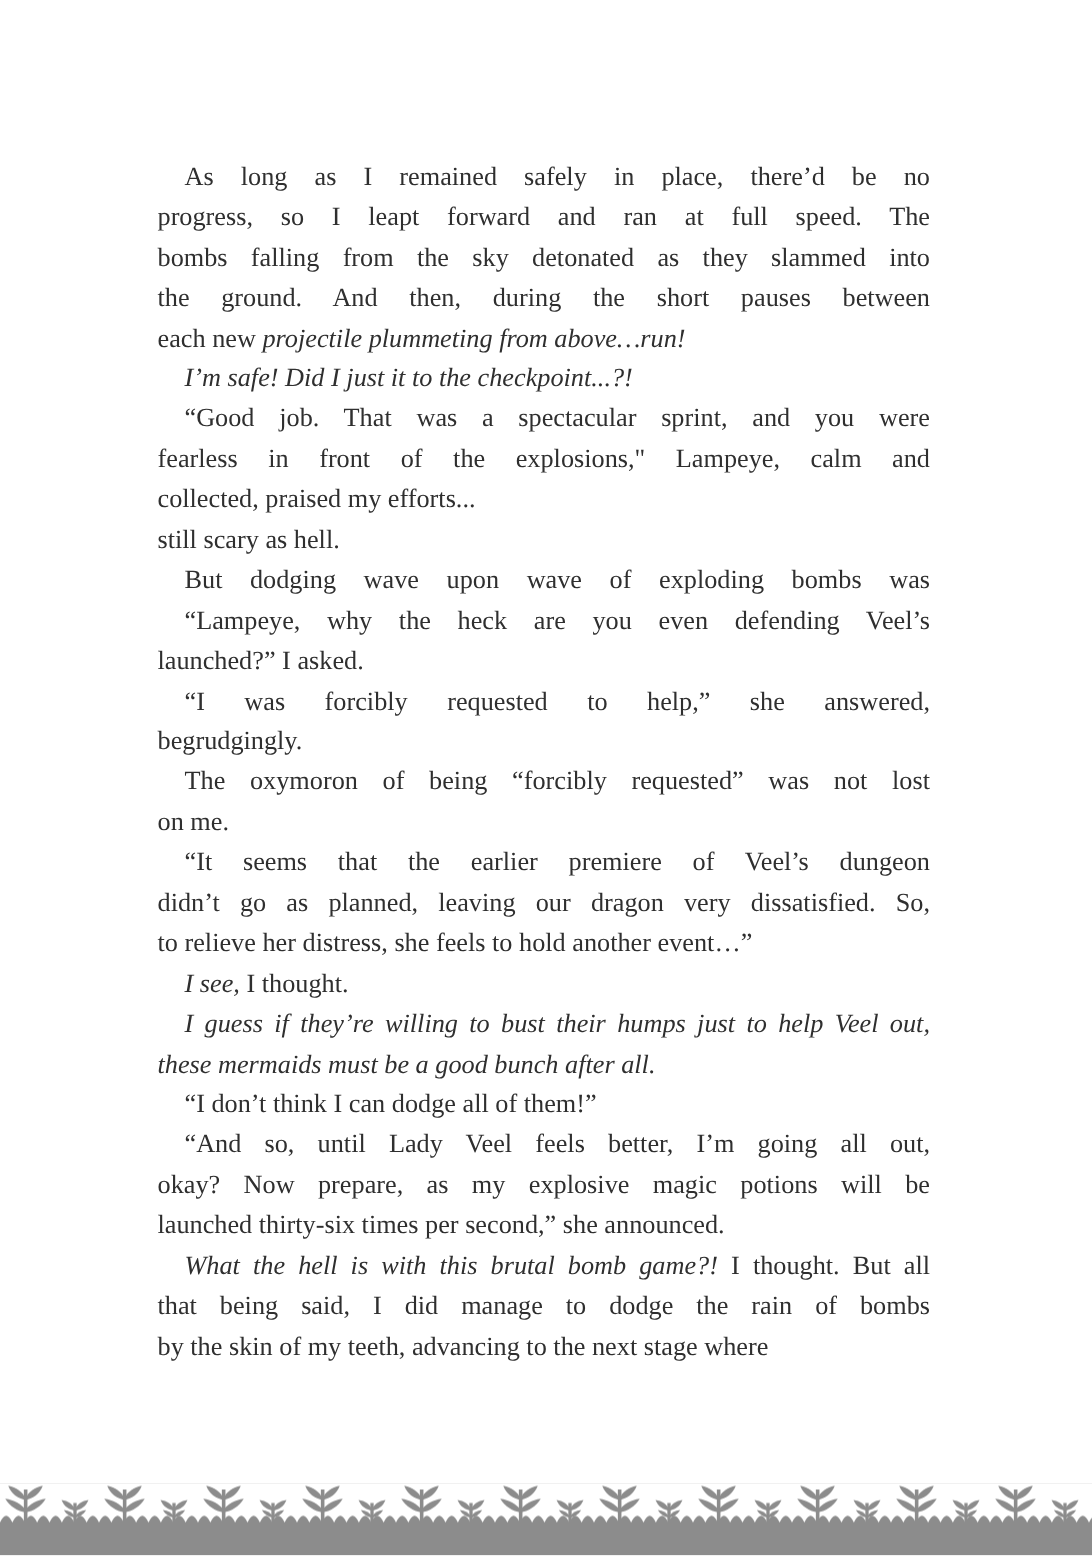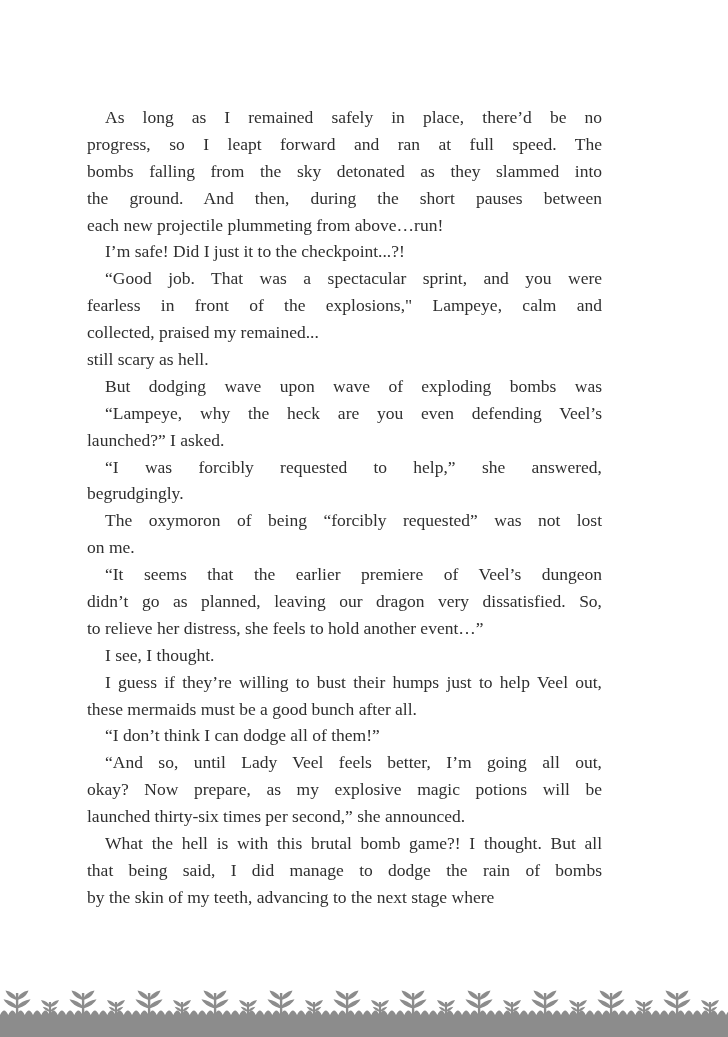--- a/index.html
+++ b/index.html
@@ -8,35 +8,35 @@
     --bg:#ffffff;
   }
   html,body{margin:0;padding:0;}
   body{
     width:728px;height:1037px;position:relative;overflow:hidden;
     background:var(--bg);
     font-family:"Liberation Serif","DejaVu Serif",serif;
   }
   .page{position:absolute;inset:0;}
   .text-block{
-    position:absolute;left:87px;top:104px;width:515px;
+    position:absolute;left:105px;top:104px;width:515px;
     color:var(--text);
     font-size:17.5px;
     line-height:26.9px;
   }
   .paragraph{margin:0;padding:0;}
   .line{
     height:26.9px;
     text-align:justify;
     text-align-last:justify;
     overflow:visible;
   }
   .line.last{text-align-last:left;}
   .line.first{text-indent:18px;}
-  .it{}
+  .it{font-style:italic;}
   .decor-svg{position:absolute;left:0;bottom:0;display:block;}
   .decor-fill{fill:var(--decor);}
 </style>
 </head>
 <body>
 
 <div class="page">
 
   <div class="text-block">
       <div class="paragraph">
@@ -45,21 +45,21 @@
         <div class="line"><span>bombs falling from the sky detonated as they slammed into</span></div>
         <div class="line"><span>the ground. And then, during the short pauses between</span></div>
         <div class="line last"><span>each new </span><span class="it">projectile plummeting from above…run!</span></div>
       </div>
       <div class="paragraph">
         <div class="line first last"><span class="it">I’m safe! Did I just it to the checkpoint...?!</span></div>
       </div>
       <div class="paragraph">
         <div class="line first"><span>“Good job. That was a spectacular sprint, and you were</span></div>
         <div class="line"><span>fearless in front of the explosions," Lampeye, calm and</span></div>
-        <div class="line last"><span>collected, praised my remained...</span></div>
+        <div class="line last"><span>collected, praised my efforts...</span></div>
       </div>
       <div class="paragraph">
         <div class="line last"><span>still scary as hell.</span></div>
         <div class="line first"><span>But dodging wave upon wave of exploding bombs was</span></div>
       </div>
       <div class="paragraph">
         <div class="line first"><span>“Lampeye, why the heck are you even defending Veel’s</span></div>
         <div class="line last"><span>launched?” I asked.</span></div>
       </div>
       <div class="paragraph">

